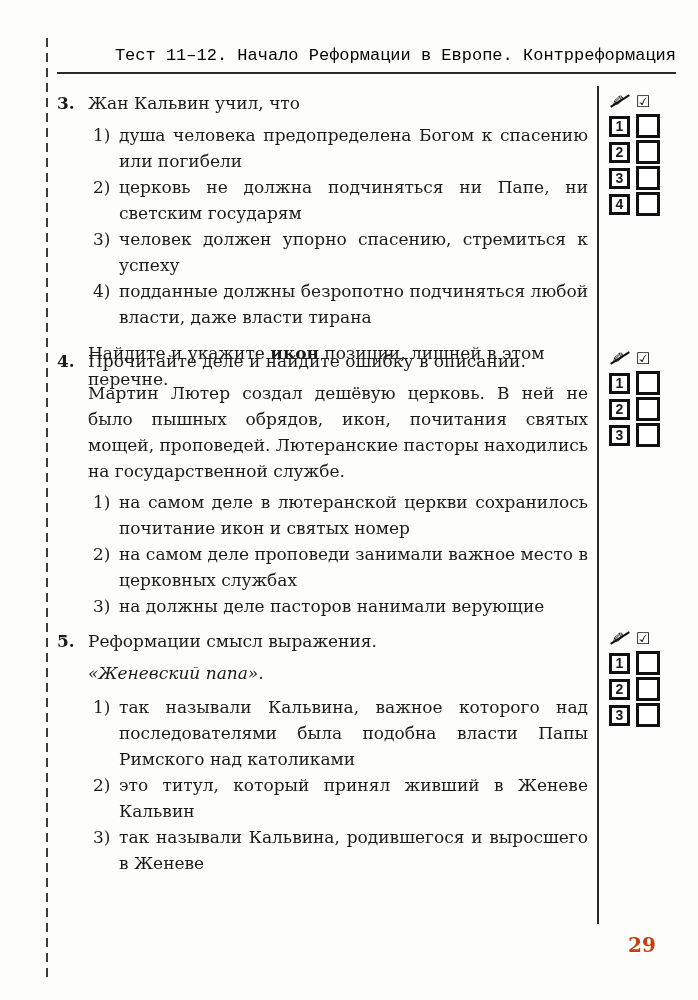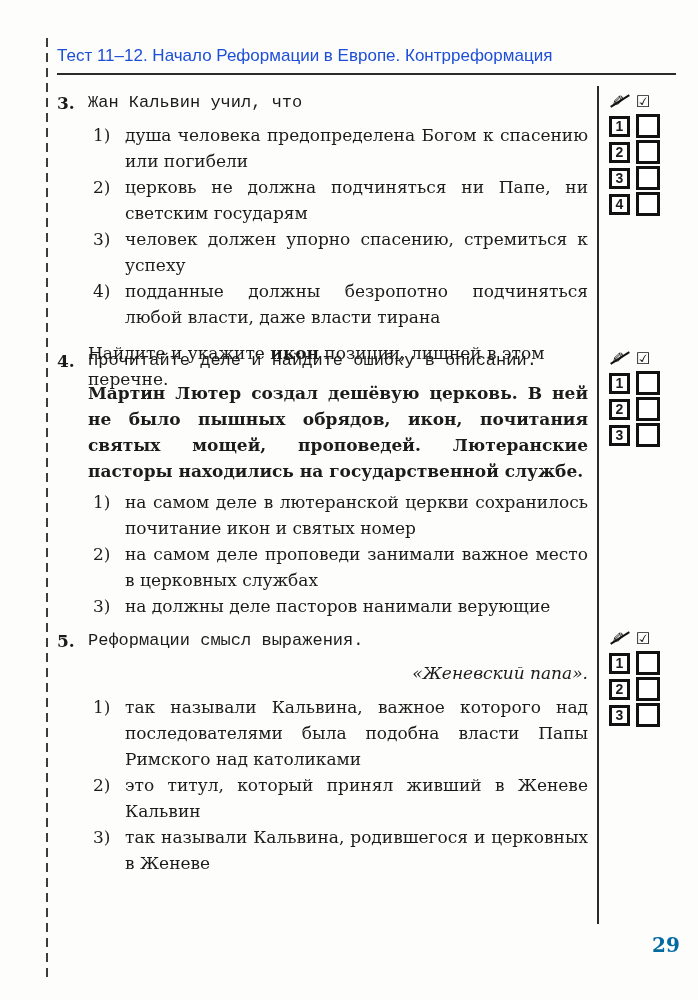--- a/index.html
+++ b/index.html
@@ -11,40 +11,40 @@
     position:relative;
     overflow:hidden;
   }
   .cut-line {
     position:absolute; left:46px; top:38px;
     width:2px; height:940px;
     background:repeating-linear-gradient(to bottom,#3c3c3c 0 9px,transparent 9px 15px);
   }
   .header { position:absolute; left:57px; top:46px; width:619px; }
   .header-title {
-    font-family:Liberation Sans, sans-serif;
-    font-size:17px; color:#1d4ed8; white-space:nowrap;
+    font-family:Liberation Mono, monospace;
+    font-size:17px; color:#000000; text-align:right; white-space:nowrap;
   }
   .header-rule { border-bottom:2px solid #2b2b2b; margin-top:7px; }
 
   .question {
     position:absolute; left:57px; width:531px;
     font-size:17px; line-height:26px;
   }
   #q3 { top:90px; } #q4 { top:348px; } #q5 { top:628px; }
 
   .q-head { display:flex; margin-bottom:6px; }
   .q-num { font-weight:bold; width:31px; flex:none; }
-  .q-prompt { flex:1;font-family:Liberation Mono, monospace; }
-  .passage { margin:0 0 5px 31px; text-align:justify;font-weight:bold; }
-  .quote { margin:2px 0 8px 31px; font-style:italic;text-align:right; }
+  .q-prompt { flex:1; }
+  .passage { margin:0 0 5px 31px; text-align:justify; }
+  .quote { margin:2px 0 8px 31px; font-style:italic; }
   .options { margin-left:36px; list-style:none; }
   .option { display:flex; }
   .opt-num { width:26px; flex:none; }
-  .opt-text { flex:1; text-align:justify;margin-left:6px; }
+  .opt-text { flex:1; text-align:justify; }
   .q-footer { margin-top:10px; margin-left:31px; }
   .q-footer b { font-weight:bold; }
 
   .answers-rule {
     position:absolute; left:597px; top:86px;
     width:2px; height:838px; background:#2b2b2b;
   }
   .answer-group { position:absolute; left:609px; width:80px; }
   #ag3 { top:93px; } #ag4 { top:350px; } #ag5 { top:630px; }
   .answer-icons {
@@ -64,22 +64,22 @@
   .answer-row { display:flex; align-items:center; gap:6px; margin-bottom:2px; height:24px; }
   .num-box {
     width:21px; height:21px; border:3px solid #111;
     display:flex; align-items:center; justify-content:center;
     font-family:"Liberation Sans","DejaVu Sans",sans-serif;
     font-weight:bold; font-size:14px; line-height:1; background:#fff;
   }
   .blank-box { width:24px; height:24px; border:3px solid #111; background:#fff; }
 
   .page-number {
-    position:absolute; left:652px; top:933px;
-    font-size:20px; font-weight:bold; color:#0369a1;
+    position:absolute; left:628px; top:933px;
+    font-size:20px; font-weight:bold; color:#c2410c;
   }
 </style>
 </head>
 <body>
 
 <div class="cut-line"></div>
 
 <div class="header">
   <div class="header-title">Тест 11–12. Начало Реформации в Европе. Контрреформация</div>
   <div class="header-rule"></div>
@@ -145,21 +145,21 @@
     <div class="option">
       <span class="opt-num">1)</span>
       <span class="opt-text">так называли Кальвина, важное которого над последователями была подобна власти Папы Римского над католиками</span>
     </div>
     <div class="option">
       <span class="opt-num">2)</span>
       <span class="opt-text">это титул, который принял живший в Женеве Кальвин</span>
     </div>
     <div class="option">
       <span class="opt-num">3)</span>
-      <span class="opt-text">так называли Кальвина, родившегося и церковных в Женеве</span>
+      <span class="opt-text">так называли Кальвина, родившегося и выросшего в Женеве</span>
     </div>
   </div>
 </section>
 
 <div class="answer-group" id="ag3">
   <div class="answer-icons">
     <span class="pencil-icon"><span class="pencil-glyph">✎</span></span>
     <span class="checkbox-icon">☑</span>
   </div>
   <div class="answer-row">

